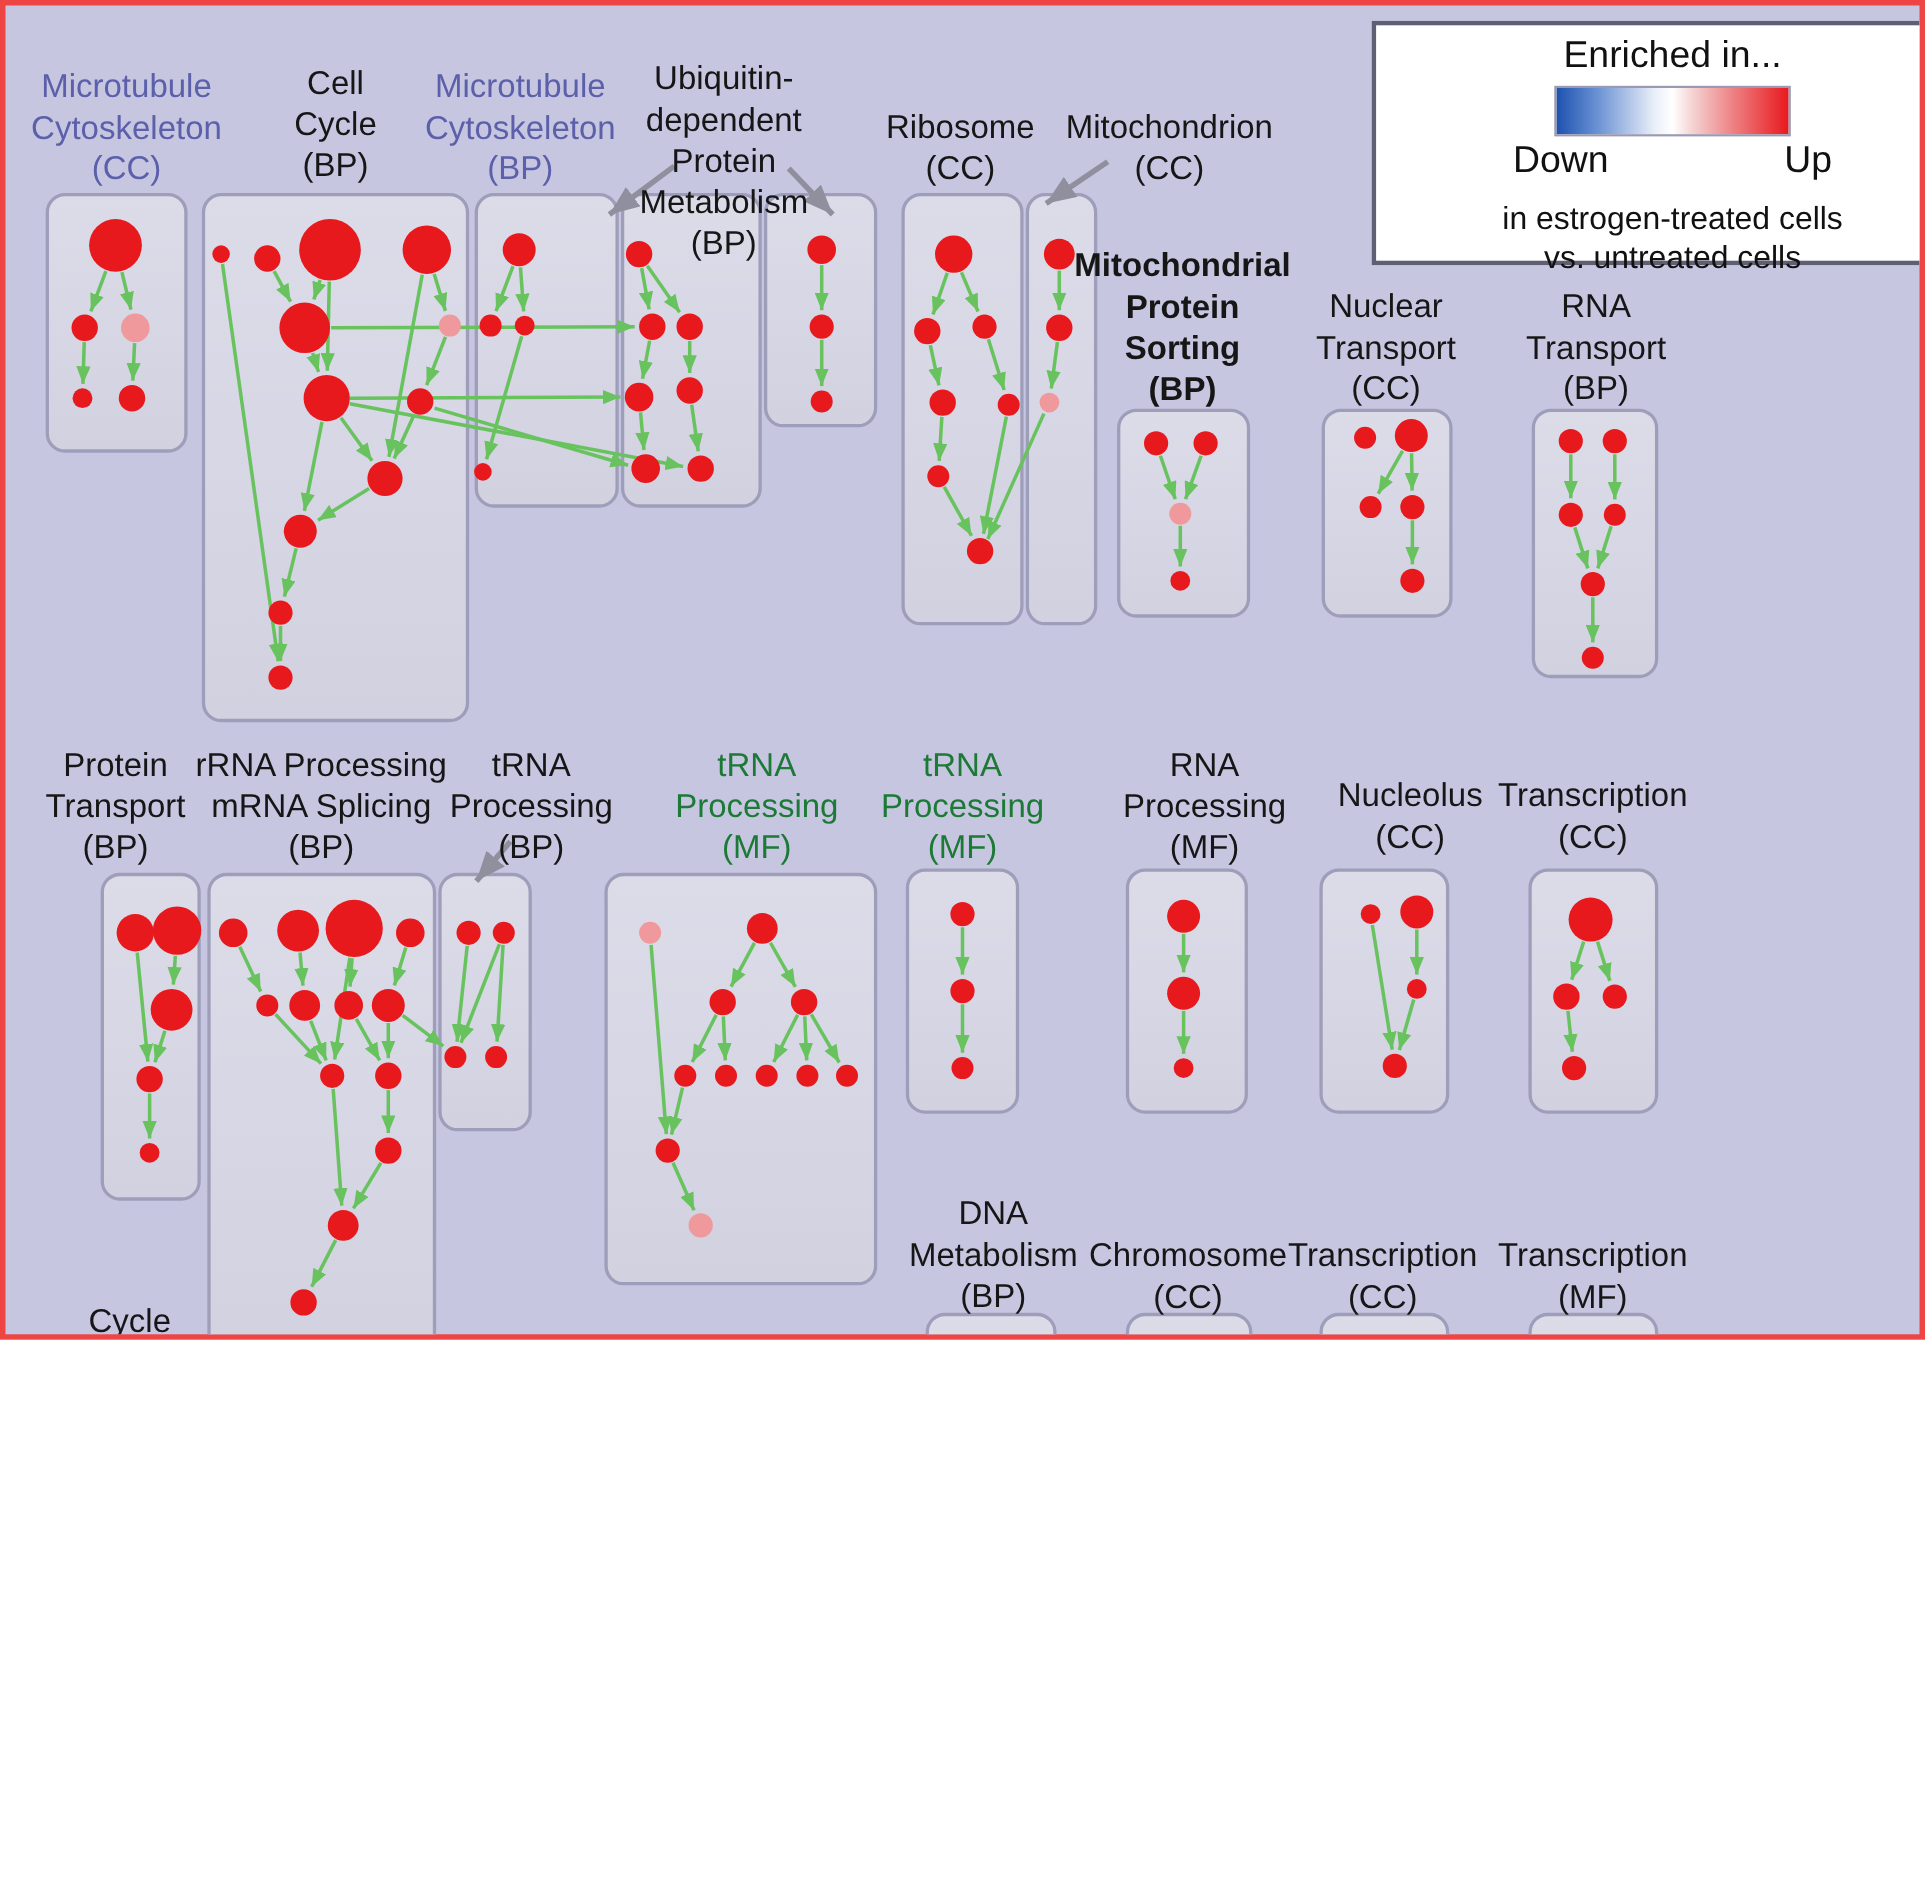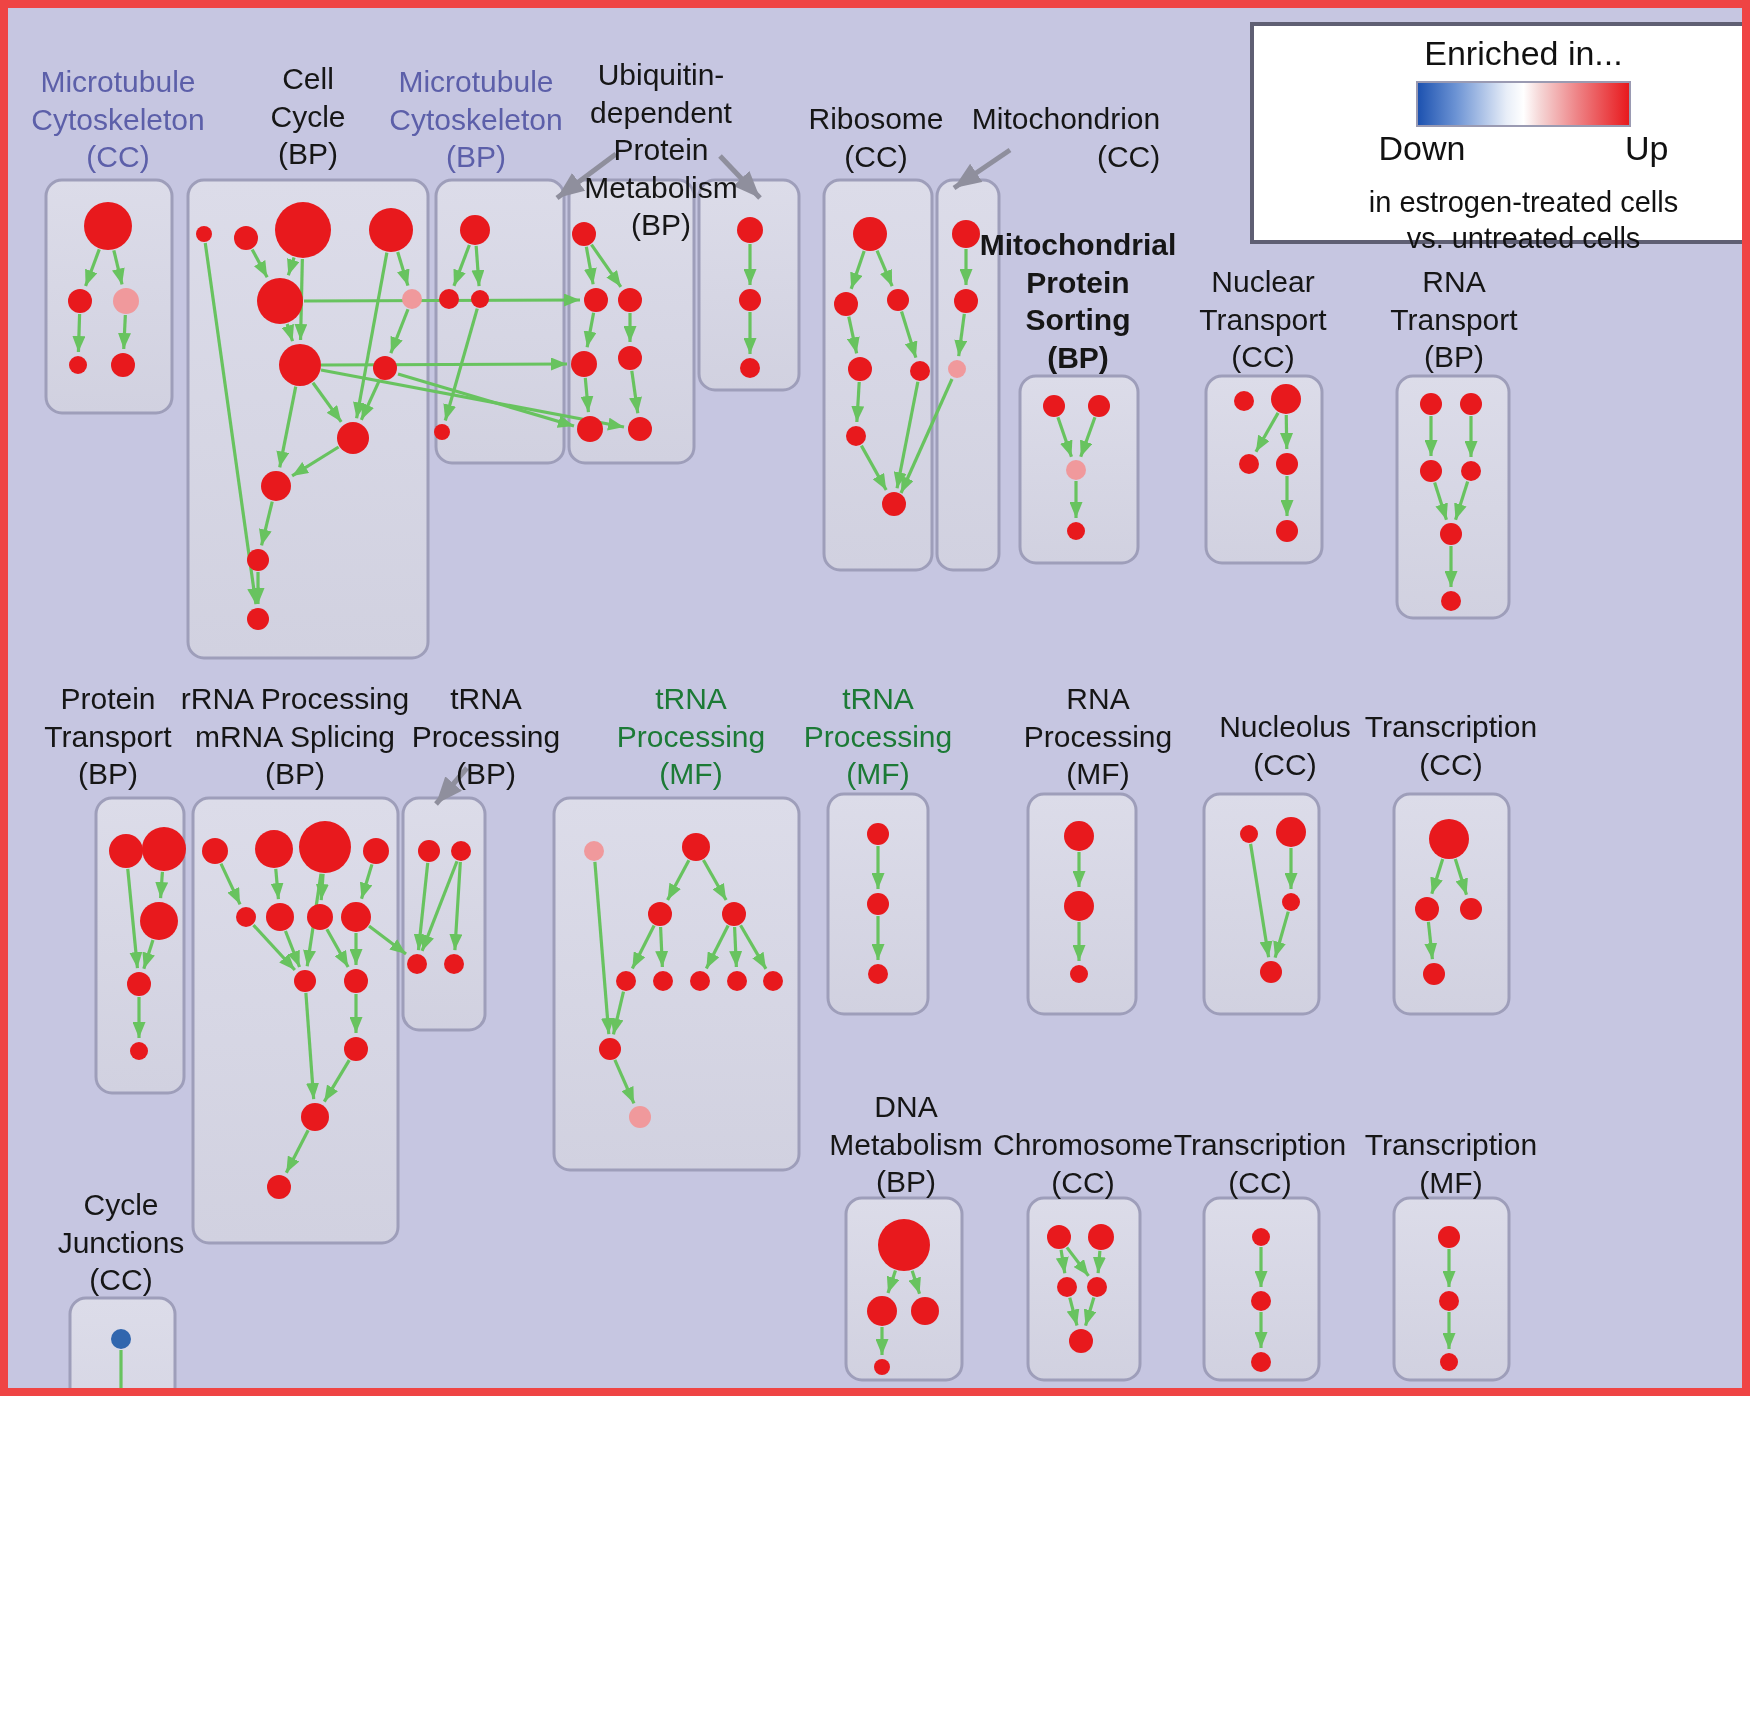--- a/index.html
+++ b/index.html
@@ -1,18 +1,18 @@
 <!DOCTYPE html>
 <html><head>
 <meta charset="utf-8">
 <style>
   html,body{margin:0;padding:0;}
   .figure{
-    position:relative;width:1750px;height:1396px;box-sizing:border-box;
-    background:#c6c6e1;border:8px solid #ef4444;overflow:hidden;
+    position:relative;width:1750px;height:1218px;box-sizing:border-box;
+    background:#c6c6e1;border:5px solid #ef4444;overflow:hidden;
     font-family:"Liberation Sans", sans-serif;
   }
   #diagram{position:absolute;left:0;top:0;}
   #labels{position:absolute;left:0;top:0;width:100%;height:100%;pointer-events:none;}
   .panel-label{
     position:absolute;transform:translateX(-50%);text-align:center;
     font-size:30px;line-height:1.25;white-space:pre-line;color:#161616;
   }
   .panel-label.blue{color:#5c5fa9;}
   .panel-label.green{color:#1c7a36;}
@@ -363,21 +363,21 @@
       <div class="panel-label blue" style="left: 468px; top: 55px;">Microtubule
 Cytoskeleton
 (BP)</div>
       <div class="panel-label" style="left: 653px; top: 48px;">Ubiquitin-
 dependent
 Protein
 Metabolism
 (BP)</div>
       <div class="panel-label" style="left: 868px; top: 92px;">Ribosome
 (CC)</div>
-      <div class="panel-label" style="left: 1058px; top: 92px; text-align: right;">Mitochondrion
+      <div class="panel-label" style="left: 1058px; top: 92px;">Mitochondrion
 (CC)</div>
       <div class="panel-label" style="left: 1070px; top: 218px; font-weight: bold;">Mitochondrial
 Protein
 Sorting
 (BP)</div>
       <div class="panel-label" style="left: 1255px; top: 255px;">Nuclear
 Transport
 (CC)</div>
       <div class="panel-label" style="left: 1446px; top: 255px;">RNA
 Transport

